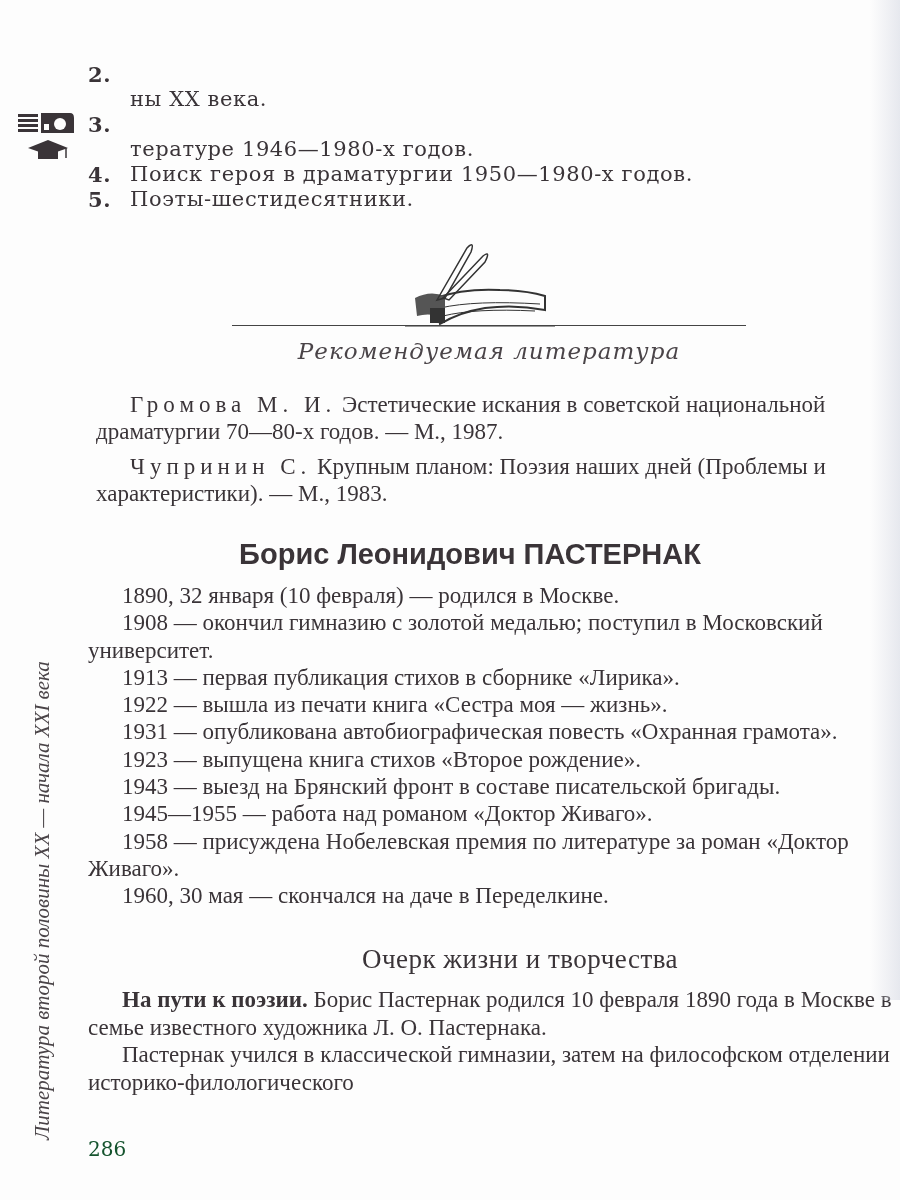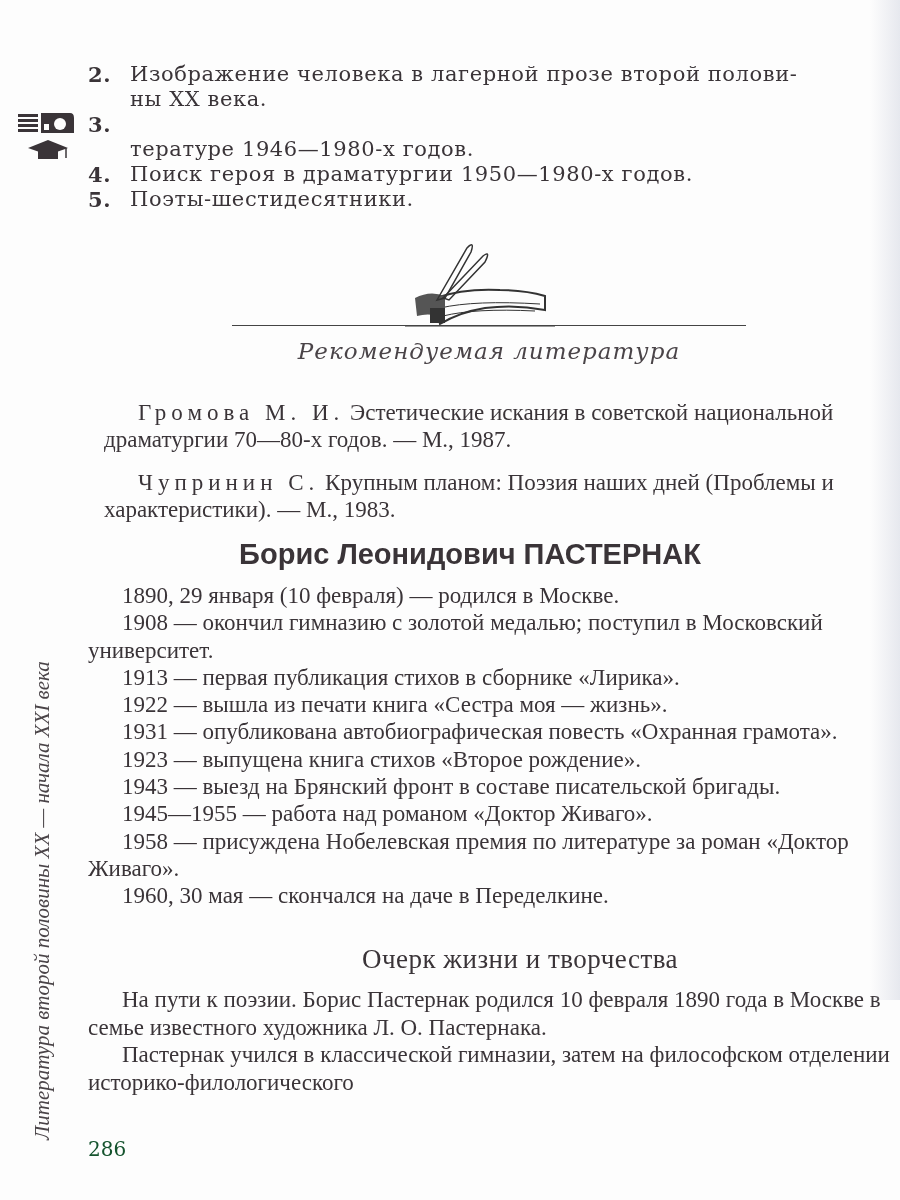--- a/index.html
+++ b/index.html
@@ -13,29 +13,29 @@
   .page { position:absolute; left:0; top:0; width:900px; height:1200px; }
   .list { position:absolute; left:88px; top:62px; width:820px; font-size:21px; line-height:25px; letter-spacing:0.6px; }
   .list .item { display:flex; }
   .list .num { width:42px; font-weight:bold; flex:none; }
   .list .txt { flex:1; }
   .icons { position:absolute; left:18px; top:112px; width:62px; height:52px; }
   .ornament { position:absolute; left:405px; top:238px; width:150px; height:90px; }
   .rule { position:absolute; left:232px; top:325px; width:514px; height:1px; background:#444; }
   .rec-title { position:absolute; left:232px; top:338px; width:514px; text-align:center; font-style:italic; font-size:23px; letter-spacing:1px; color:#4a4448; }
   .biblio { position:absolute; left:88px; top:383px; width:812px; font-family:"Liberation Serif", serif; font-size:23px; line-height:27px; }
-  .biblio p { margin:16px; text-indent:34px; }
+  .biblio p { margin:8px; text-indent:34px; }
   .sp { letter-spacing:5px; }
   .author { position:absolute; left:0; top:538px; width:900px; text-align:center; font-family:"Liberation Sans", sans-serif; font-weight:bold; font-size:29px; padding-left:20px; color:#3a3438; }
   .chron { position:absolute; left:88px; top:582px; width:812px; font-family:"Liberation Serif", serif; font-size:23px; line-height:27.3px; }
   .chron p { margin:0; text-indent:34px; }
   .essay-h { position:absolute; left:0; top:944px; width:900px; text-align:center; font-family:"Liberation Serif", serif; font-size:27px; padding-left:70px; letter-spacing:0.5px; }
   .essay { position:absolute; left:88px; top:986px; width:812px; font-family:"Liberation Serif", serif; font-size:23px; line-height:27.5px; }
   .essay p { margin:0; text-indent:34px; }
-  .essay b { font-weight:normal; }
+  .essay b { font-weight:bold; }
   .side { position:absolute; left:30px; top:1140px; transform-origin:0 0; transform:rotate(-90deg); font-family:"Liberation Serif", serif; font-style:italic; font-size:21px; white-space:nowrap; color:#4a4448; }
   .pagenum { position:absolute; left:88px; top:1137px; font-size:20px; color:#14532d; }
   .shade { position:absolute; right:0; top:0; width:30px; height:1000px; background:linear-gradient(to right, rgba(230,232,238,0), rgba(215,218,228,0.6)); }
 </style>
 </head>
 <body>
 
 <div class="page">
 
   <div class="icons">
@@ -51,21 +51,21 @@
         <polygon points="10,36 30,28 50,36 30,43" fill="#3a3438"></polygon>
         <rect x="20" y="38" width="20" height="9" fill="#3a3438"></rect>
         <line x1="48" y1="36" x2="48" y2="46" stroke="#3a3438" stroke-width="1.5"></line>
       </g>
     </svg>
   </div>
 
   <div class="list">
     <div class="item">
       <span class="num">2.</span>
-      <span class="txt"><span>Изображение человека в лагерной прозе второй полови-</span><br><span>ны XX века.</span></span>
+      <span class="txt"><br><span>ны XX века.</span></span>
     </div>
     <div class="item">
       <span class="num">3.</span>
       <span class="txt"><br><span>тературе 1946—1980-х годов.</span></span>
     </div>
     <div class="item">
       <span class="num">4.</span>
       <span class="txt">Поиск героя в драматургии 1950—1980-х годов.</span>
     </div>
     <div class="item">
@@ -88,21 +88,21 @@
   <div class="rec-title">Рекомендуемая литература</div>
 
   <div class="biblio">
     <p><span class="sp">Громова М. И.</span> <span>Эстетические искания в советской национальной драматургии 70—80-х годов. — М., 1987.</span></p>
     <p><span class="sp">Чупринин С.</span> <span>Крупным планом: Поэзия наших дней (Проблемы и характеристики). — М., 1983.</span></p>
   </div>
 
   <div class="author">Борис Леонидович ПАСТЕРНАК</div>
 
   <div class="chron">
-    <p>1890, 29 января (10 февраля) — родился в Москве.</p>
+    <p>1890, 32 января (10 февраля) — родился в Москве.</p>
     <p>1908 — окончил гимназию с золотой медалью; поступил в Московский университет.</p>
     <p>1913 — первая публикация стихов в сборнике «Лирика».</p>
     <p>1922 — вышла из печати книга «Сестра моя — жизнь».</p>
     <p>1931 — опубликована автобиографическая повесть «Охранная грамота».</p>
     <p>1923 — выпущена книга стихов «Второе рождение».</p>
     <p>1943 — выезд на Брянский фронт в составе писательской бригады.</p>
     <p>1945—1955 — работа над романом «Доктор Живаго».</p>
     <p>1958 — присуждена Нобелевская премия по литературе за роман «Доктор Живаго».</p>
     <p>1960, 30 мая — скончался на даче в Переделкине.</p>
   </div>

